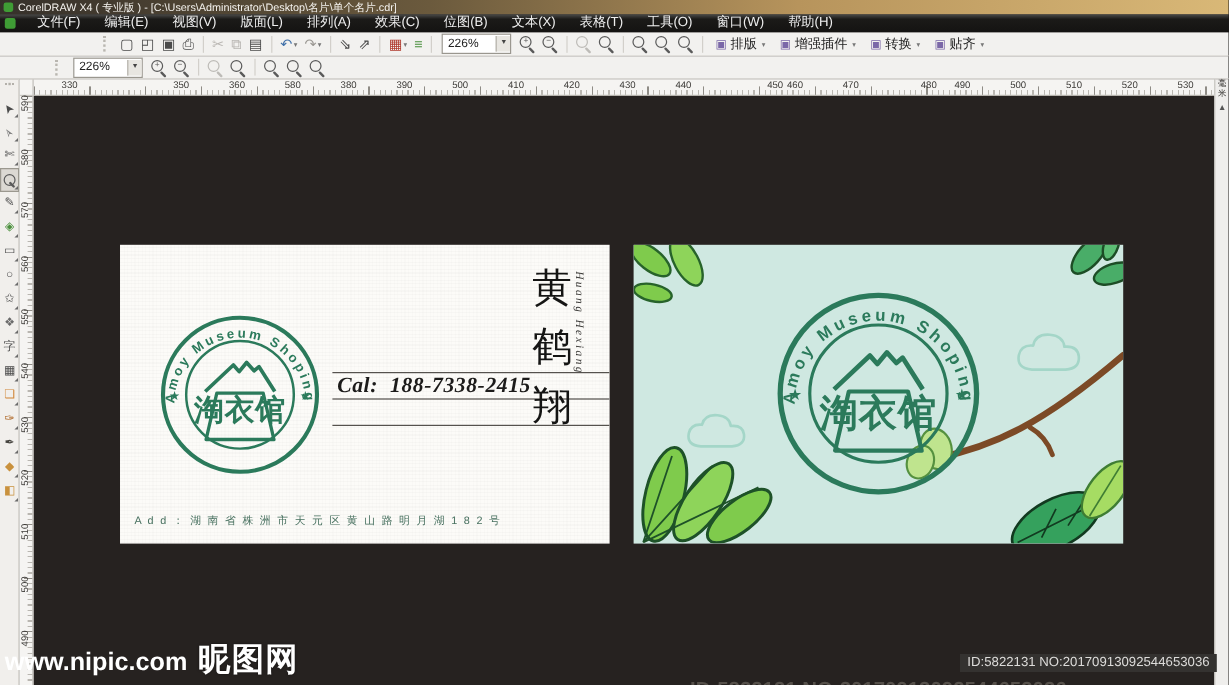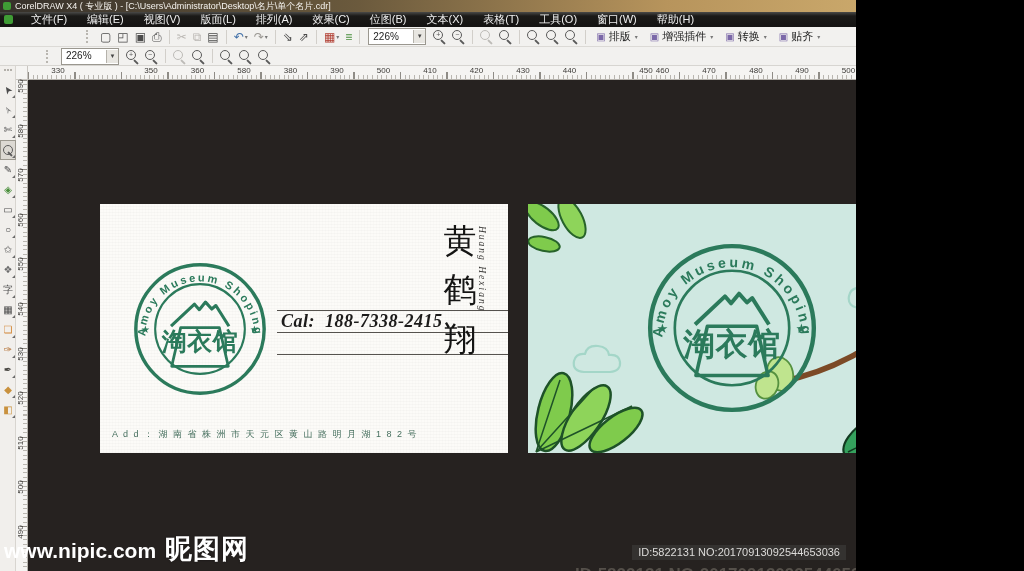--- a/index.html
+++ b/index.html
@@ -1,16 +1,16 @@
 <!DOCTYPE html>
 <html><head>
 <meta charset="utf-8">
 <style>
   html,body{margin:0;padding:0;background:#000;}
-  #app{position:relative;width:856px;height:571px;overflow:hidden;
+  #app{position:relative;width:1024px;height:571px;overflow:hidden;
        font-family:"Liberation Sans",sans-serif;background:#262220;}
 
   
   .titlebar{position:absolute;left:0;top:0;width:1024px;height:12px;
     background:linear-gradient(to right,#35302a 0%,#6b5a3d 35%,#b7945c 65%,#d9b877 100%);
     display:flex;align-items:center;gap:4px;padding-left:3px;box-sizing:border-box;}
   .titlebar .app-ic{width:8px;height:8px;background:#3f9c35;border-radius:2px;flex:0 0 auto;}
   .titlebar .ttl{font-size:9px;color:#f4f2ee;white-space:nowrap;line-height:12px;}
 
   .menubar{position:absolute;left:0;top:12px;width:1024px;height:15px;
@@ -295,21 +295,21 @@
       <span class="hnum" style="left: 253.5px;">380</span>
       <span class="hnum" style="left: 300px;">390</span>
       <span class="hnum" style="left: 346.5px;">500</span>
       <span class="hnum" style="left: 393px;">410</span>
       <span class="hnum" style="left: 439.5px;">420</span>
       <span class="hnum" style="left: 486px;">430</span>
       <span class="hnum" style="left: 532.5px;">440</span>
       <span class="hnum" style="left: 579px; margin-left: 30px;">450</span>
       <span class="hnum" style="left: 625.5px;">460</span>
       <span class="hnum" style="left: 672px;">470</span>
-      <span class="hnum" style="left: 719px;">480</span>
+      <span class="hnum" style="left: 737px;">480</span>
       <span class="hnum" style="left: 765px;">490</span>
       <span class="hnum" style="left: 811.5px;">500</span>
       <span class="hnum" style="left: 858px;">510</span>
       <span class="hnum" style="left: 904.5px;">520</span>
       <span class="hnum" style="left: 951px;">530</span>
     </div>
   <div id="vruler">
       <span class="vnum" style="top: 1px;">590</span>
       <span class="vnum" style="top: 45.6px;">580</span>
       <span class="vnum" style="top: 90.2px;">570</span>

